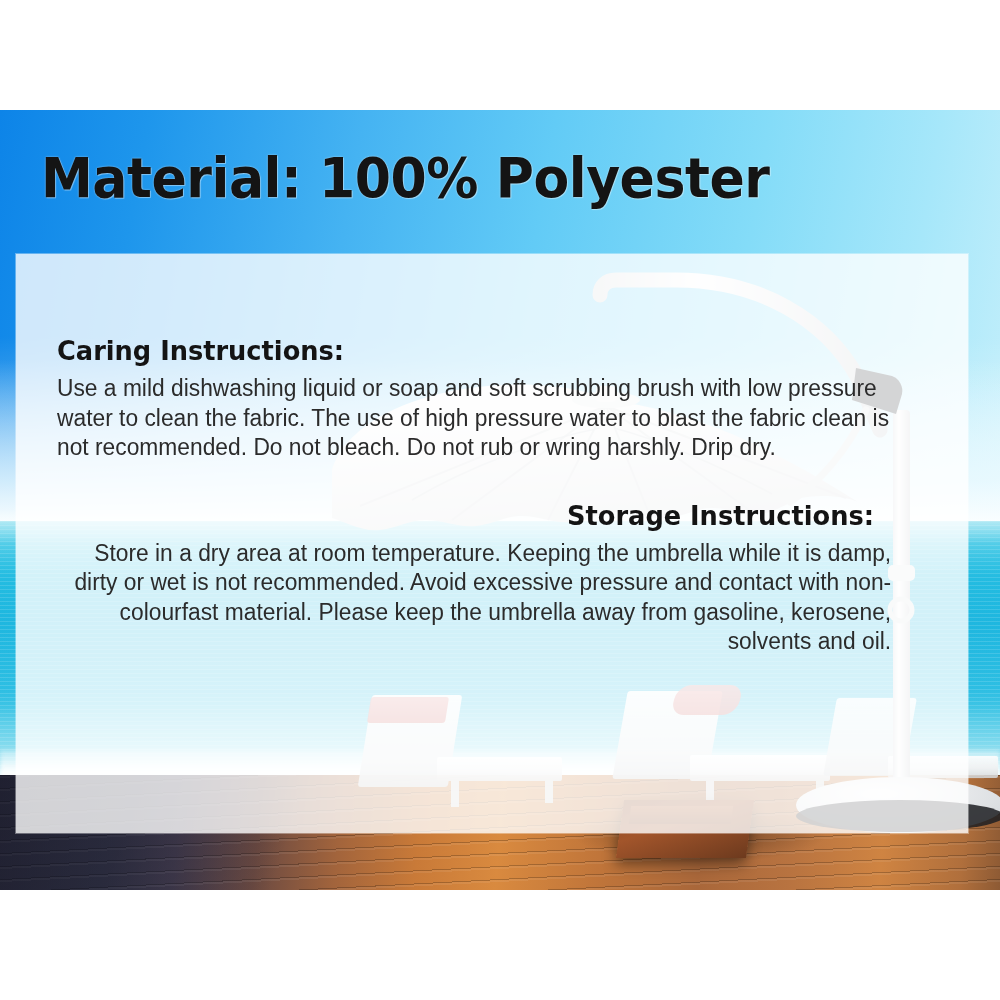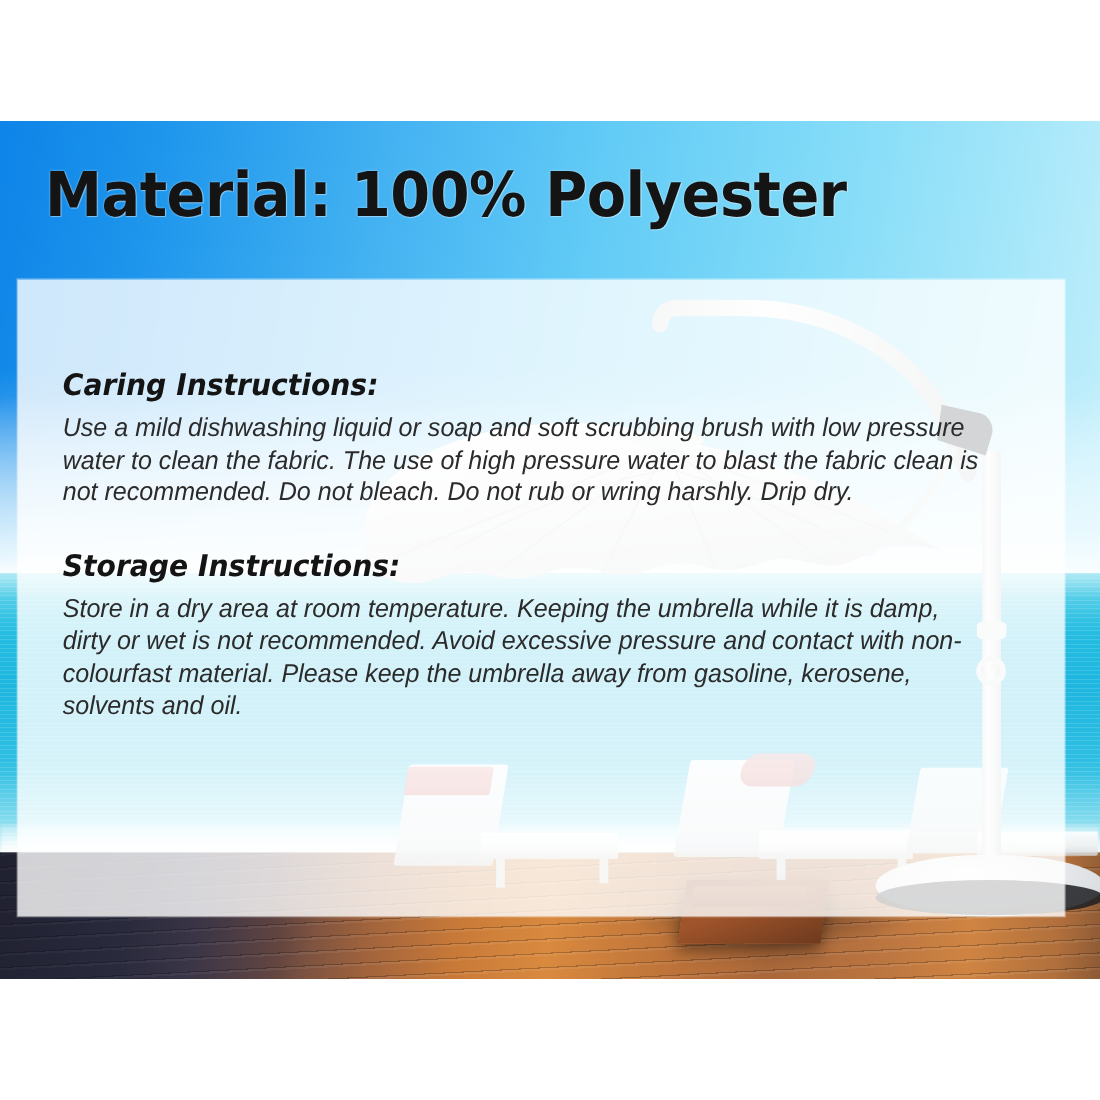--- a/index.html
+++ b/index.html
@@ -168,22 +168,22 @@
       0 0 2px rgba(255,255,255,0.55),
       1px 1px 0 rgba(255,255,255,0.30);
   }
 
   .content {
     position: absolute;
     left: 57px;
     top: 334px;
     width: 860px;
   }
-  .section { margin: 0 0 36px 0; font-style: italic; }
-  .section:last-child { margin-bottom: 0; }
+  .section { margin: 0 0 36px 0; }
+  .section:last-child { margin-bottom: 0; text-align: right; }
 
   .sec-head {
     margin: 0 0 6px 0;
     font-size: 27px;
     line-height: 34px;
     font-weight: 700;
     color: #141414;
     font-family: "DejaVu Sans", sans-serif;
     transform: scaleX(0.95);
     transform-origin: left center;

